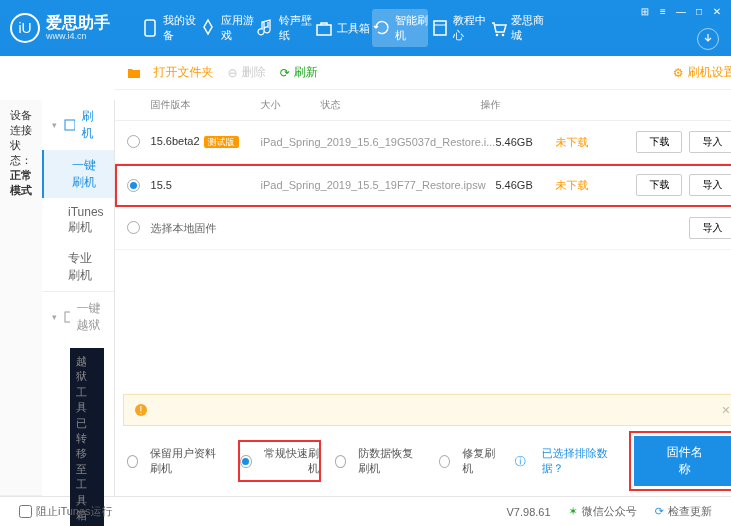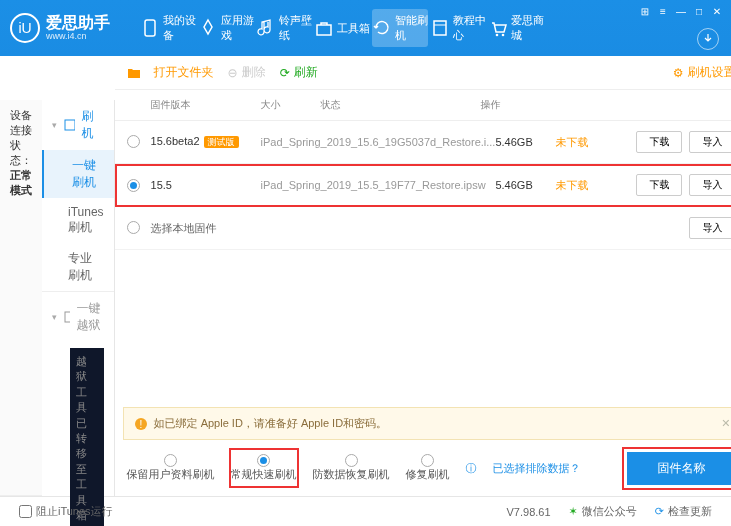--- a/index.html
+++ b/index.html
@@ -52,21 +52,21 @@
 .trow .c-name { color: #999; white-space: nowrap; overflow: hidden; text-overflow: ellipsis; }
 .badge-beta { background: #f90; color: #fff; font-size: 9px; padding: 1px 4px; border-radius: 2px; margin-left: 4px; }
 .status-nd { color: #f90; }
 .mini-btn { border: 1px solid #ccc; background: #fff; padding: 3px 12px; font-size: 10px; cursor: pointer; border-radius: 2px; margin-left: 4px; }
 .radio { width: 13px; height: 13px; border: 1px solid #aaa; border-radius: 50%; display: inline-flex; align-items: center; justify-content: center; }
 .radio.on::after { content: ""; width: 7px; height: 7px; background: #1b8fe6; border-radius: 50%; }
 
 .footer-warn { margin: 6px 8px 0; padding: 8px 10px; background: #fff9e9; border: 1px solid #f3e3b3; display: flex; align-items: center; gap: 6px; color: #8a6d3b; font-size: 11px; position: relative; }
 .footer-warn .x { position: absolute; right: 8px; color: #bba; cursor: pointer; }
 .footer-opts { display: flex; align-items: center; padding: 10px 12px; gap: 16px; font-size: 11px; }
-.opt { display: flex; align-items: center; gap: 0; cursor: pointer; color: #555; flex-direction: column; }
+.opt { display: flex; align-items: center; gap: 12px; cursor: pointer; color: #555; }
 .opt.boxed { outline: 2px solid #e33; padding: 4px 0; text-align: right; }
 .link-blue { color: #1b8fe6; cursor: pointer; }
 .flash-btn { margin-left: auto; background: #1b8fe6; color: #fff; border: none; padding: 8px 30px; font-size: 12px; cursor: pointer; outline: 2px solid #e33; outline-offset: 3px; }
 
 .statusbar { height: 30px; border-top: 1px solid #e6e6e6; display: flex; align-items: center; padding: 0 19px; font-size: 11px; color: #666; gap: 18px; justify-content: flex-end; }
 .statusbar .right { margin-left: auto; display: flex; gap: 18px; align-items: center; }
 .sb-item { display: flex; align-items: center; gap: 4px; }
 
 svg { display: block; }
 </style>
@@ -265,21 +265,20 @@
       <div class="c-ops"><button class="mini-btn">导入</button></div>
     </div>
 
     <div style="flex:1"></div>
 
     <div class="footer-warn">
       <svg width="14" height="14">
           <circle cx="7" cy="7" r="6" fill="#f5a623"></circle>
           <text x="7" y="11" text-anchor="middle" fill="#fff" font-size="10">!</text>
         </svg>
-      <span>如已绑定 Apple ID，请准备好 Apple ID和密码。</span>
       <span class="x">✕</span>
     </div>
 
     <div class="footer-opts">
       <label class="opt">
           <span class="radio"></span>
           <span>保留用户资料刷机</span>
         </label>
       <label class="opt boxed">
           <span class="radio on"></span>

